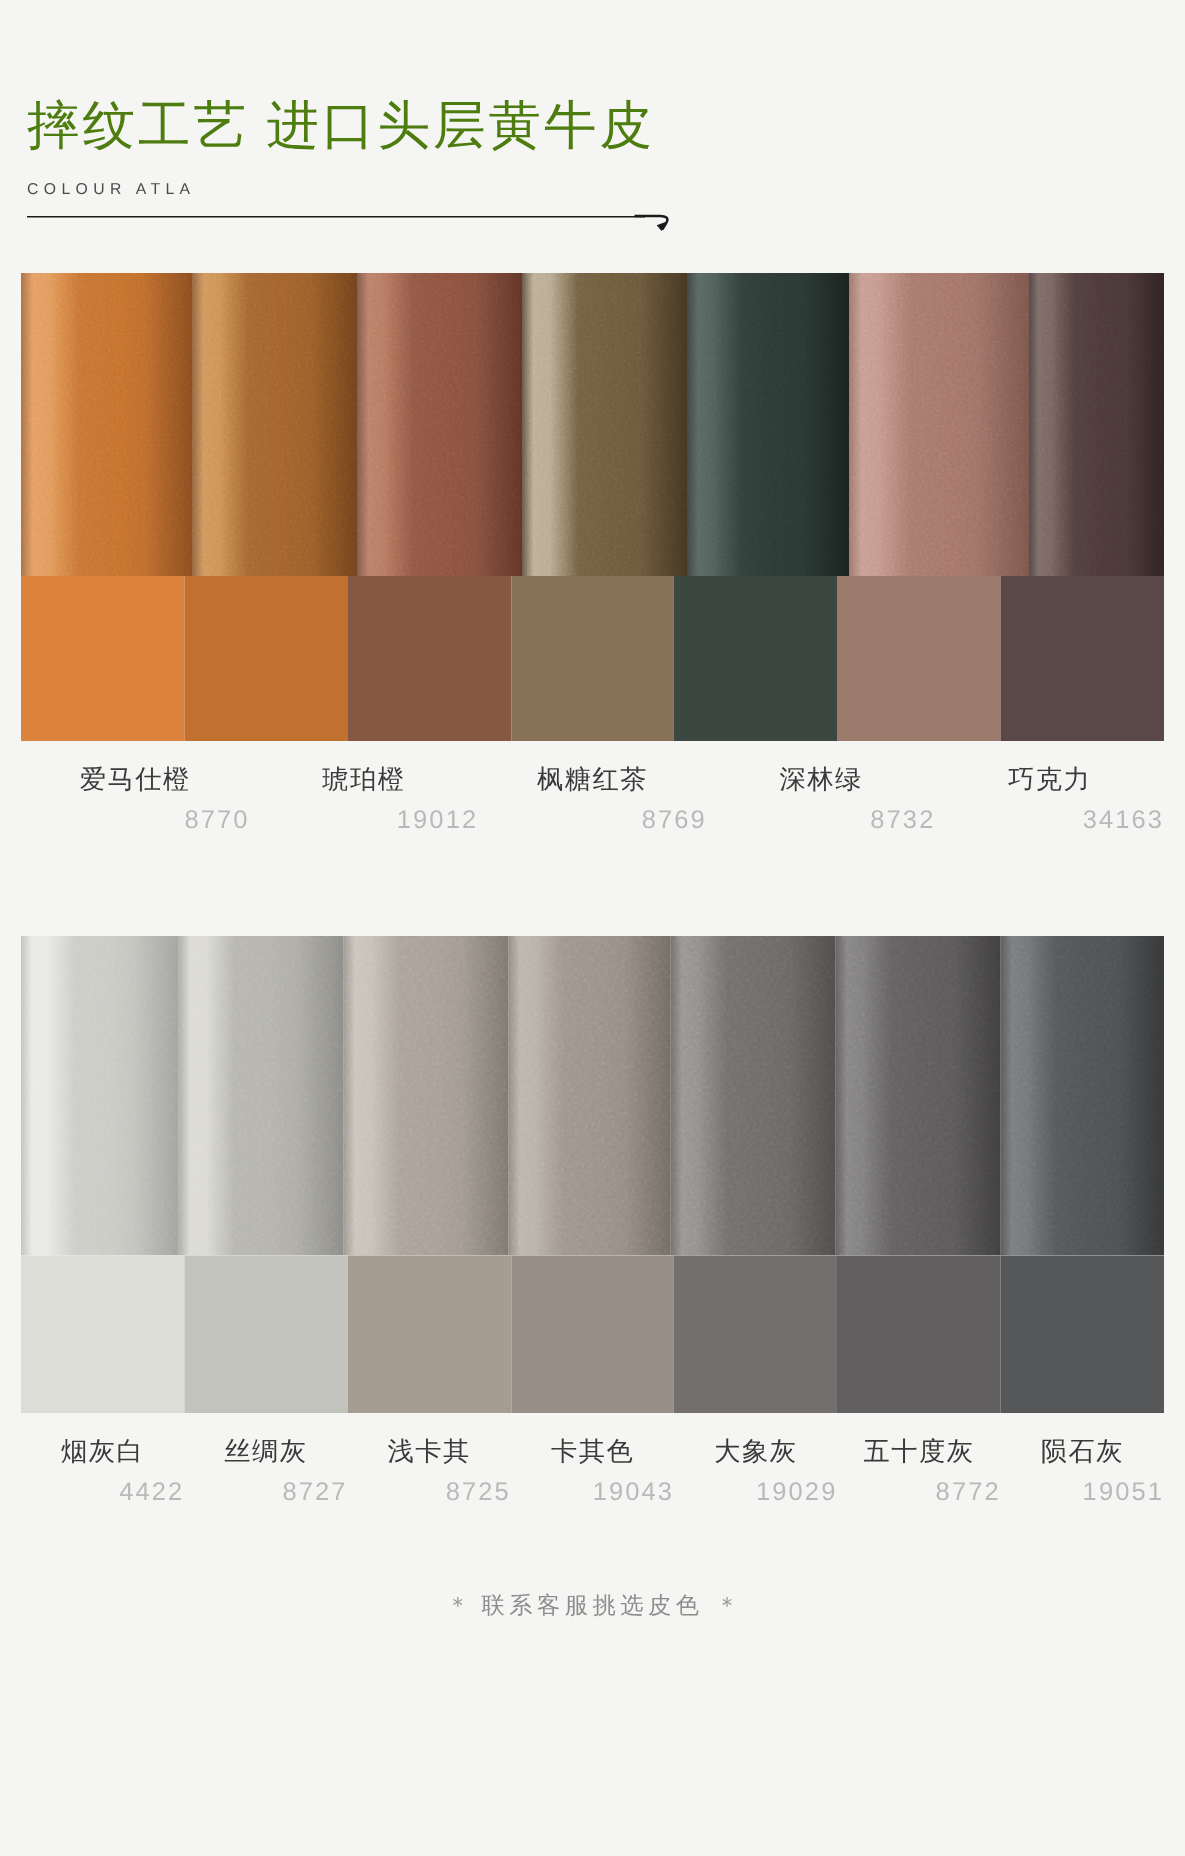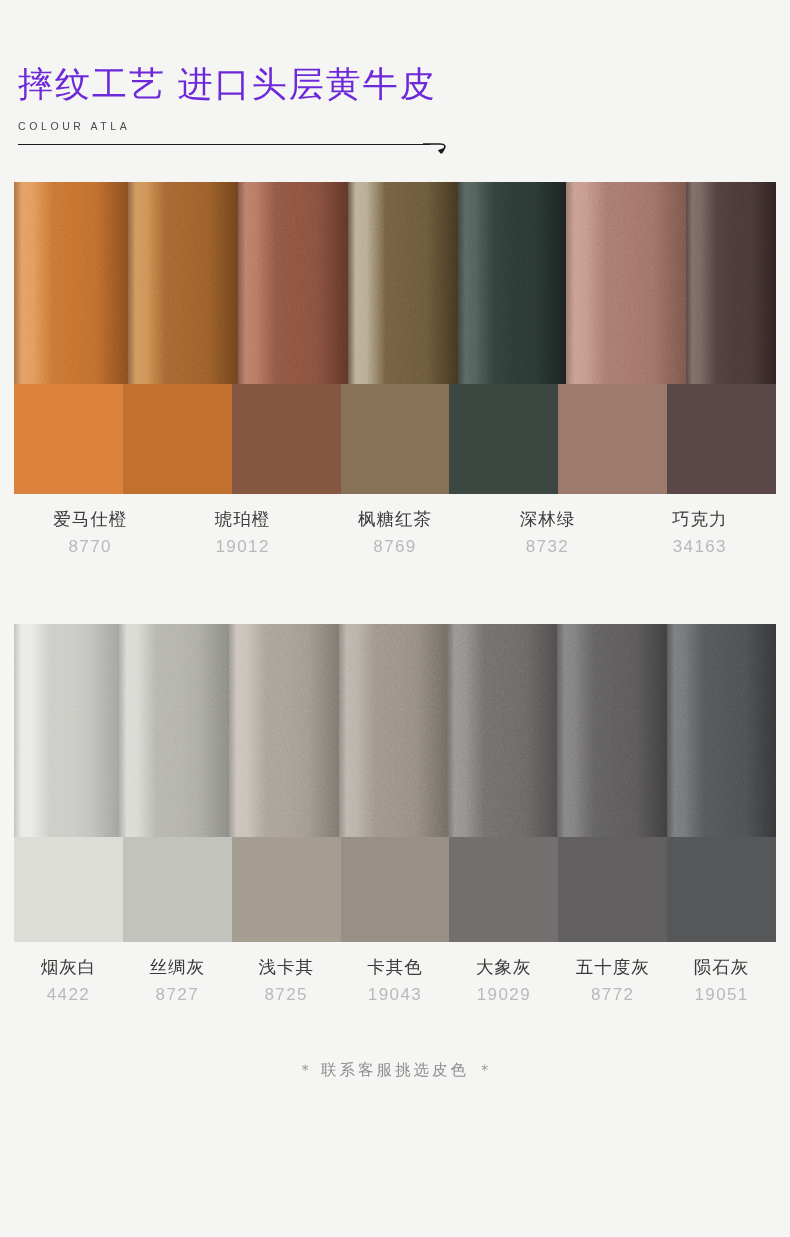--- a/index.html
+++ b/index.html
@@ -11,21 +11,21 @@
     overflow:hidden;
     position:relative;
   }
   .page{width:790px;height:1237px;position:relative;background:#f5f5f3;}
 
   
   .header{padding:62px 0 0 18px;}
   .title{
     font-size:35px;
     letter-spacing:2px;
-    color:#6d28d9;
+    color:#4d7c0f;
     font-weight:300;
     line-height:1.25;
     font-family:"Liberation Sans","DejaVu Sans",sans-serif;
     white-space:nowrap;
   }
   .subrow{margin-top:14px;position:relative;width:432px;}
   .subtitle{
     font-size:10.5px;
     letter-spacing:3.6px;
     color:#4a4a4a;
@@ -78,20 +78,21 @@
     line-height:1.45;
     font-weight:400;
   }
   .label-code{
     font-size:17px;
     color:#b9b9b9;
     letter-spacing:1.4px;
     line-height:1.5;
     margin-top:2px;
     font-weight:300;
+    text-align:right;
   }
 
   
   .footer{
     margin-top:52px;
     text-align:center;
     font-size:15.5px;
     color:#8d8d8d;
     letter-spacing:3px;
   }

